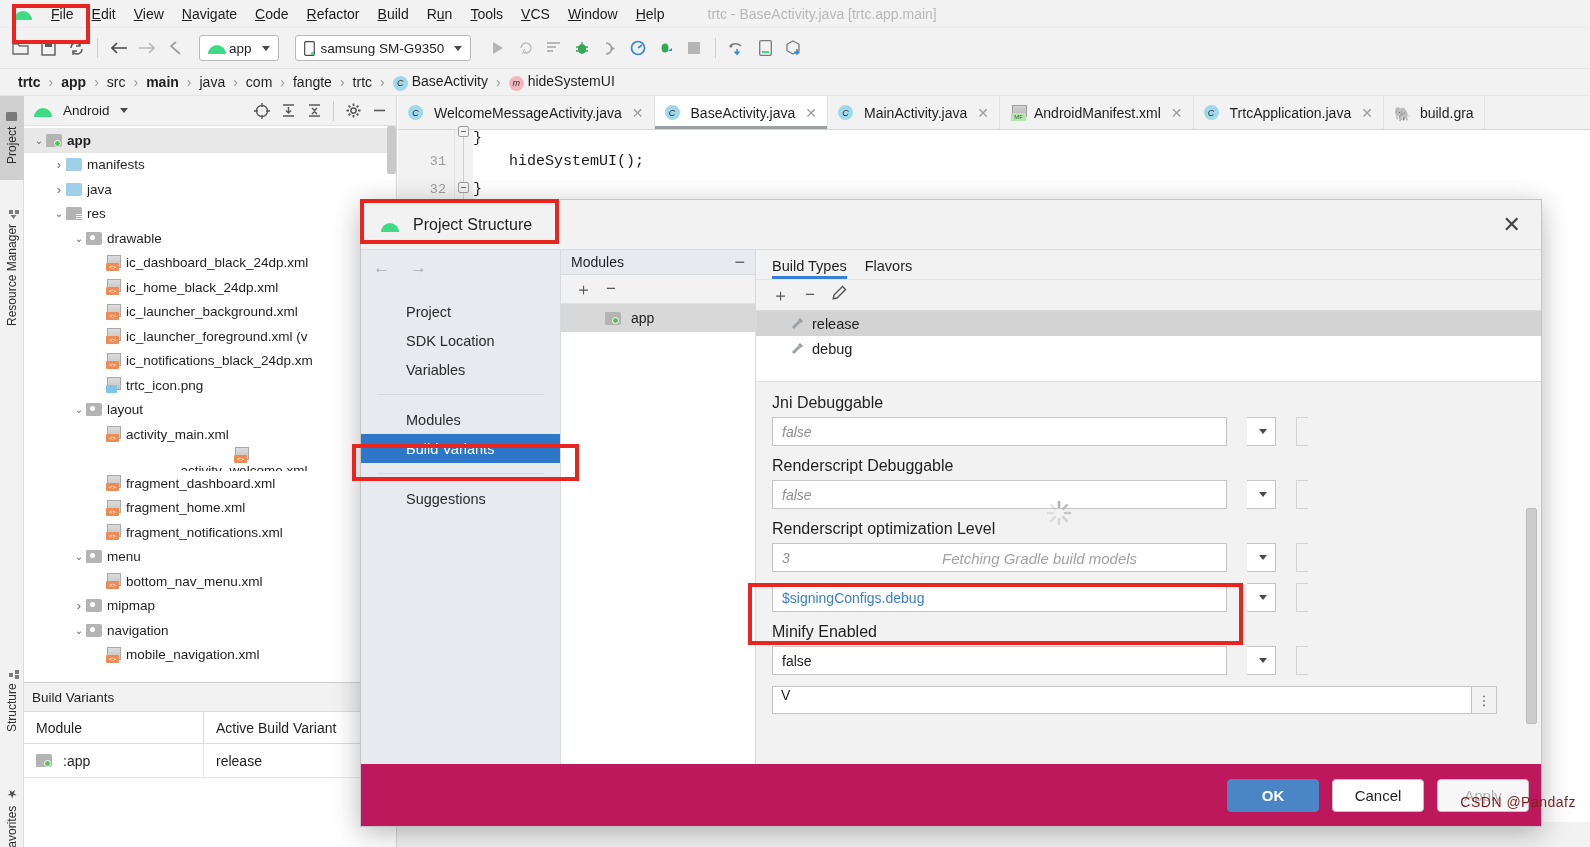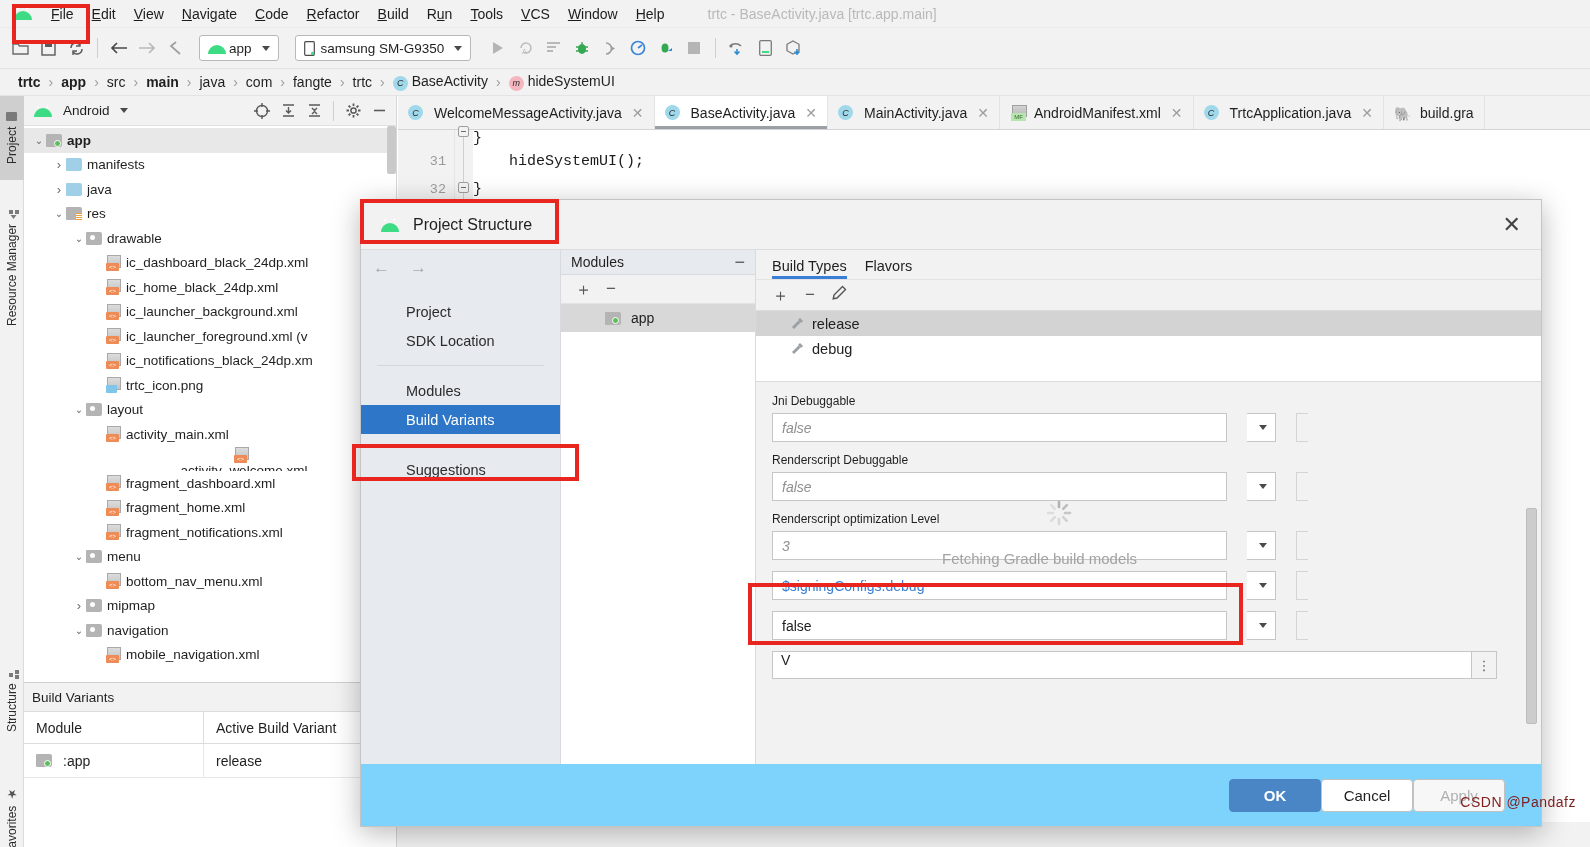--- a/index.html
+++ b/index.html
@@ -240,51 +240,51 @@
   .bttabs{ height:29px; display:flex; align-items:flex-end; gap:18px; padding-left:16px; background:#f2f2f2;}
   .bttab{ font-size:14.5px; padding-bottom:5px; position:relative;}
   .bttab.active:after{ content:""; position:absolute; left:0; right:0; bottom:0; height:3px; background:#3a7fd5;}
   .btbar{ height:31px; background:#f2f2f2; border-top:1px solid #e3e3e3; display:flex; align-items:center; gap:16px; padding-left:16px; color:#555; font-size:17px;}
   .btlist{ background:#fff; border-top:1px solid #dcdcdc; border-bottom:1px solid #dcdcdc; height:72px; }
   .btrow{ height:25px; display:flex; align-items:center; gap:7px; padding-left:34px; font-size:14.5px;}
   .btrow.sel{ background:#d3d3d3; }
   .hammer{ width:15px;height:14px; display:inline-block; color:#9aa0a6; font-size:13px; flex:none;}
 
   .fields{ padding:12px 0 0 16px; position:relative; }
-  .flabel{ font-size:12px; margin-bottom:5px; }
+  .flabel{ font-size:16px; margin-bottom:5px; }
   .frow{ display:flex; align-items:flex-start; gap:20px; margin-bottom:11px; }
   .finput{
     width:455px; height:29px; background:#fff; border:1px solid #c6c6c6;
     display:flex; align-items:center; padding:0 9px; font-size:14px;
   }
   .finput .ph{ color:#8f8f8f; font-style:italic; }
   .finput .val{ color:#1c1c1c; }
   .finput .lnk{ color:#3a7fd5; }
   .fdrop{
     width:29px; height:29px; background:#fff; border:1px solid #c6c6c6; border-left:none;
     display:flex; align-items:center; justify-content:center;
   }
   .fside{ width:12px; height:29px; border:1px solid #d4d4d4; border-right:none; background:#f2f2f2;}
   .spinner{
     position:absolute; left:290px; top:118px; width:26px; height:26px; color:#a8a8a8; font-size:24px;
   }
   .fetchmsg{
-    position:absolute; left:186px; top:168px; color:#a2a2a2; font-size:15px; white-space:nowrap;
+    position:absolute; left:186px; top:168px; color:#a2a2a2; font-size:15px; white-space:nowrap;font-style:italic;
   }
   .pgrow{ display:flex; align-items:center; gap:0; }
   .pgbox{ width:700px; height:28px; background:#fff; border:1px solid #c6c6c6; font-size:14px; padding:0 8px; overflow:hidden;}
   .pgbtn{ width:25px; height:28px; background:#f2f2f2; border:1px solid #c6c6c6; border-left:none; display:flex;align-items:center;justify-content:center; color:#555;}
   .dlgscroll{
     position:absolute; right:4px; top:258px; width:11px; height:216px;
     background:#cccccc; border:1px solid #bdbdbd; border-radius:2px;
   }
   .dlgfoot{
     position:absolute; left:0; right:0; bottom:0; height:62px;
-    display:flex; align-items:center; justify-content:flex-end; padding-right:36px;
-    background:#7dd3fc;
+    display:flex; align-items:center; justify-content:flex-end; gap:13px; padding-right:12px;
+    background:#be185d;
   }
   .btn{
     min-width:92px; height:33px; border-radius:4px; display:flex; align-items:center;
     justify-content:center; font-size:15px; border:1px solid #c2c2c2; background:#fff;
   }
   .btn.pri{ background:#4a86c5; color:#fff; border-color:#4a86c5; font-weight:bold;}
   .btn.dis{ color:#b0b0b0; background:#f7f7f7; }
 
   
   .hl{ position:absolute; border:4px solid #e8251f; pointer-events:none; }
@@ -724,20 +724,21 @@
     <div class="dlgbody">
 
       <div class="sidenav">
         <div class="navarrows">
           <span>←</span>
           <span>→</span>
         </div>
         <div class="navlist">
           <div class="navitem">Project</div>
           <div class="navitem">SDK Location</div>
+          <div class="navitem">Variables</div>
           <div class="navdiv"></div>
           <div class="navitem">Modules</div>
           <div class="navitem sel">Build Variants</div>
           <div class="navdiv"></div>
           <div class="navitem">Suggestions</div>
         </div>
       </div>
 
       <div class="modpanel">
         <div class="modhdr">
@@ -826,20 +827,21 @@
           <div class="frow">
             <div class="finput">
                 <span class="lnk">$signingConfigs.debug</span>
               </div>
             <div class="fdrop">
                 <span class="caret"></span>
               </div>
             <div class="fside"></div>
           </div>
 
+          <div class="flabel">Minify Enabled</div>
           <div class="frow">
             <div class="finput">
                 <span class="val">false</span>
               </div>
             <div class="fdrop">
                 <span class="caret"></span>
               </div>
             <div class="fside"></div>
           </div>
 

